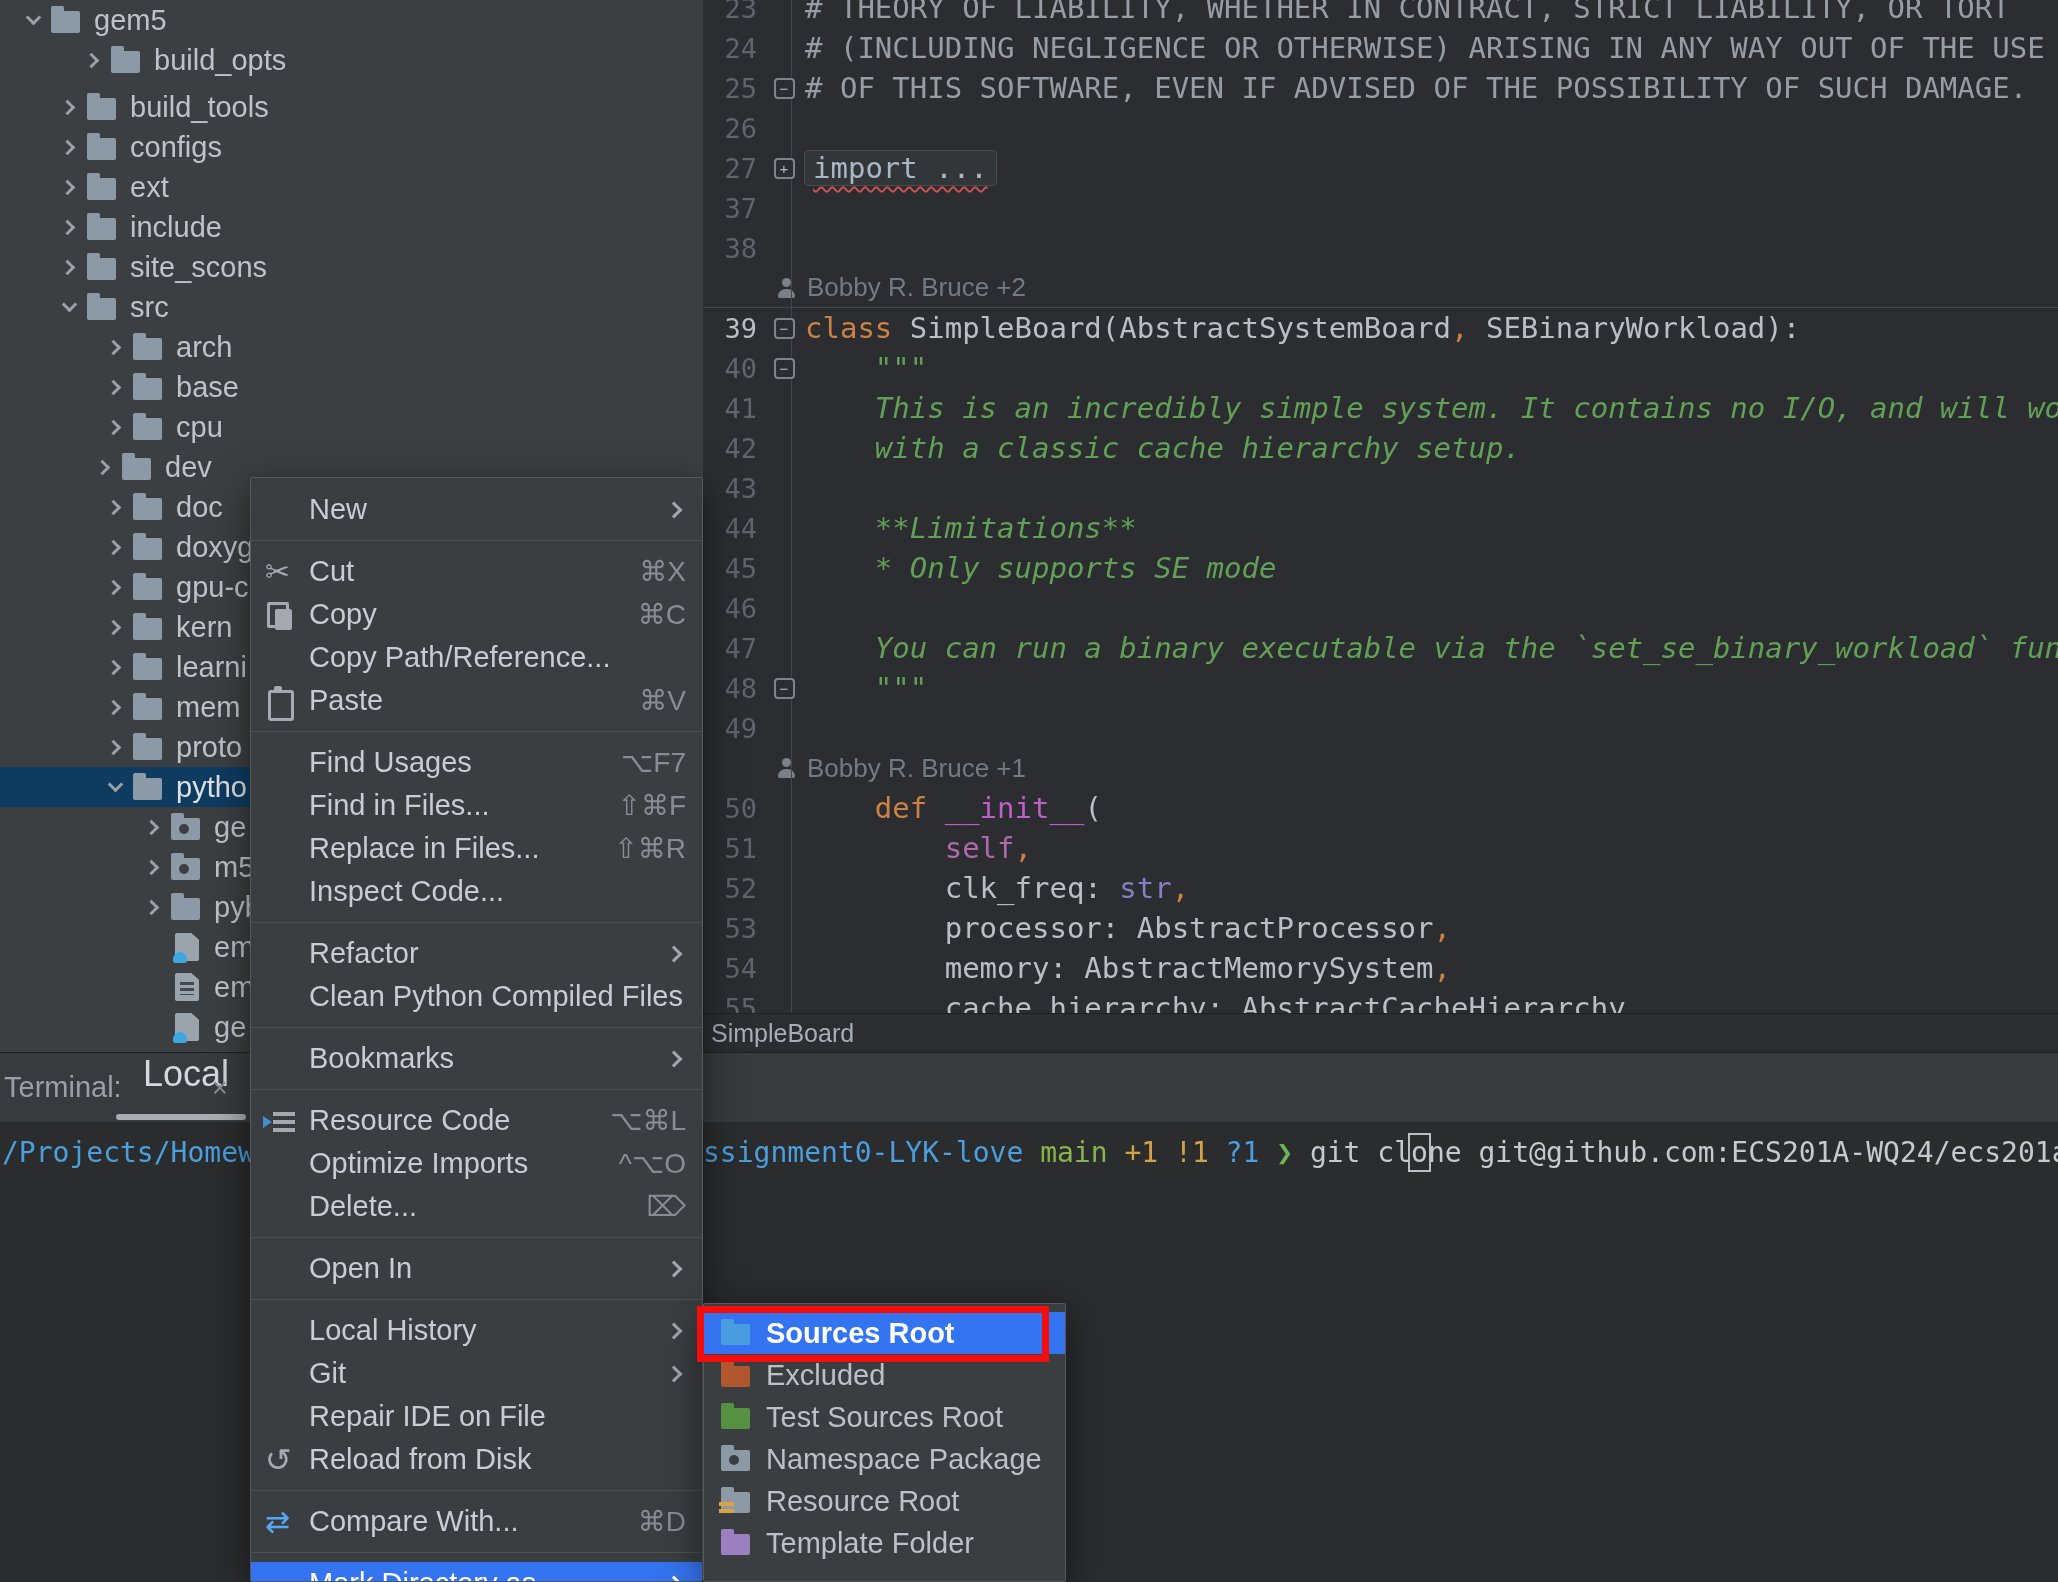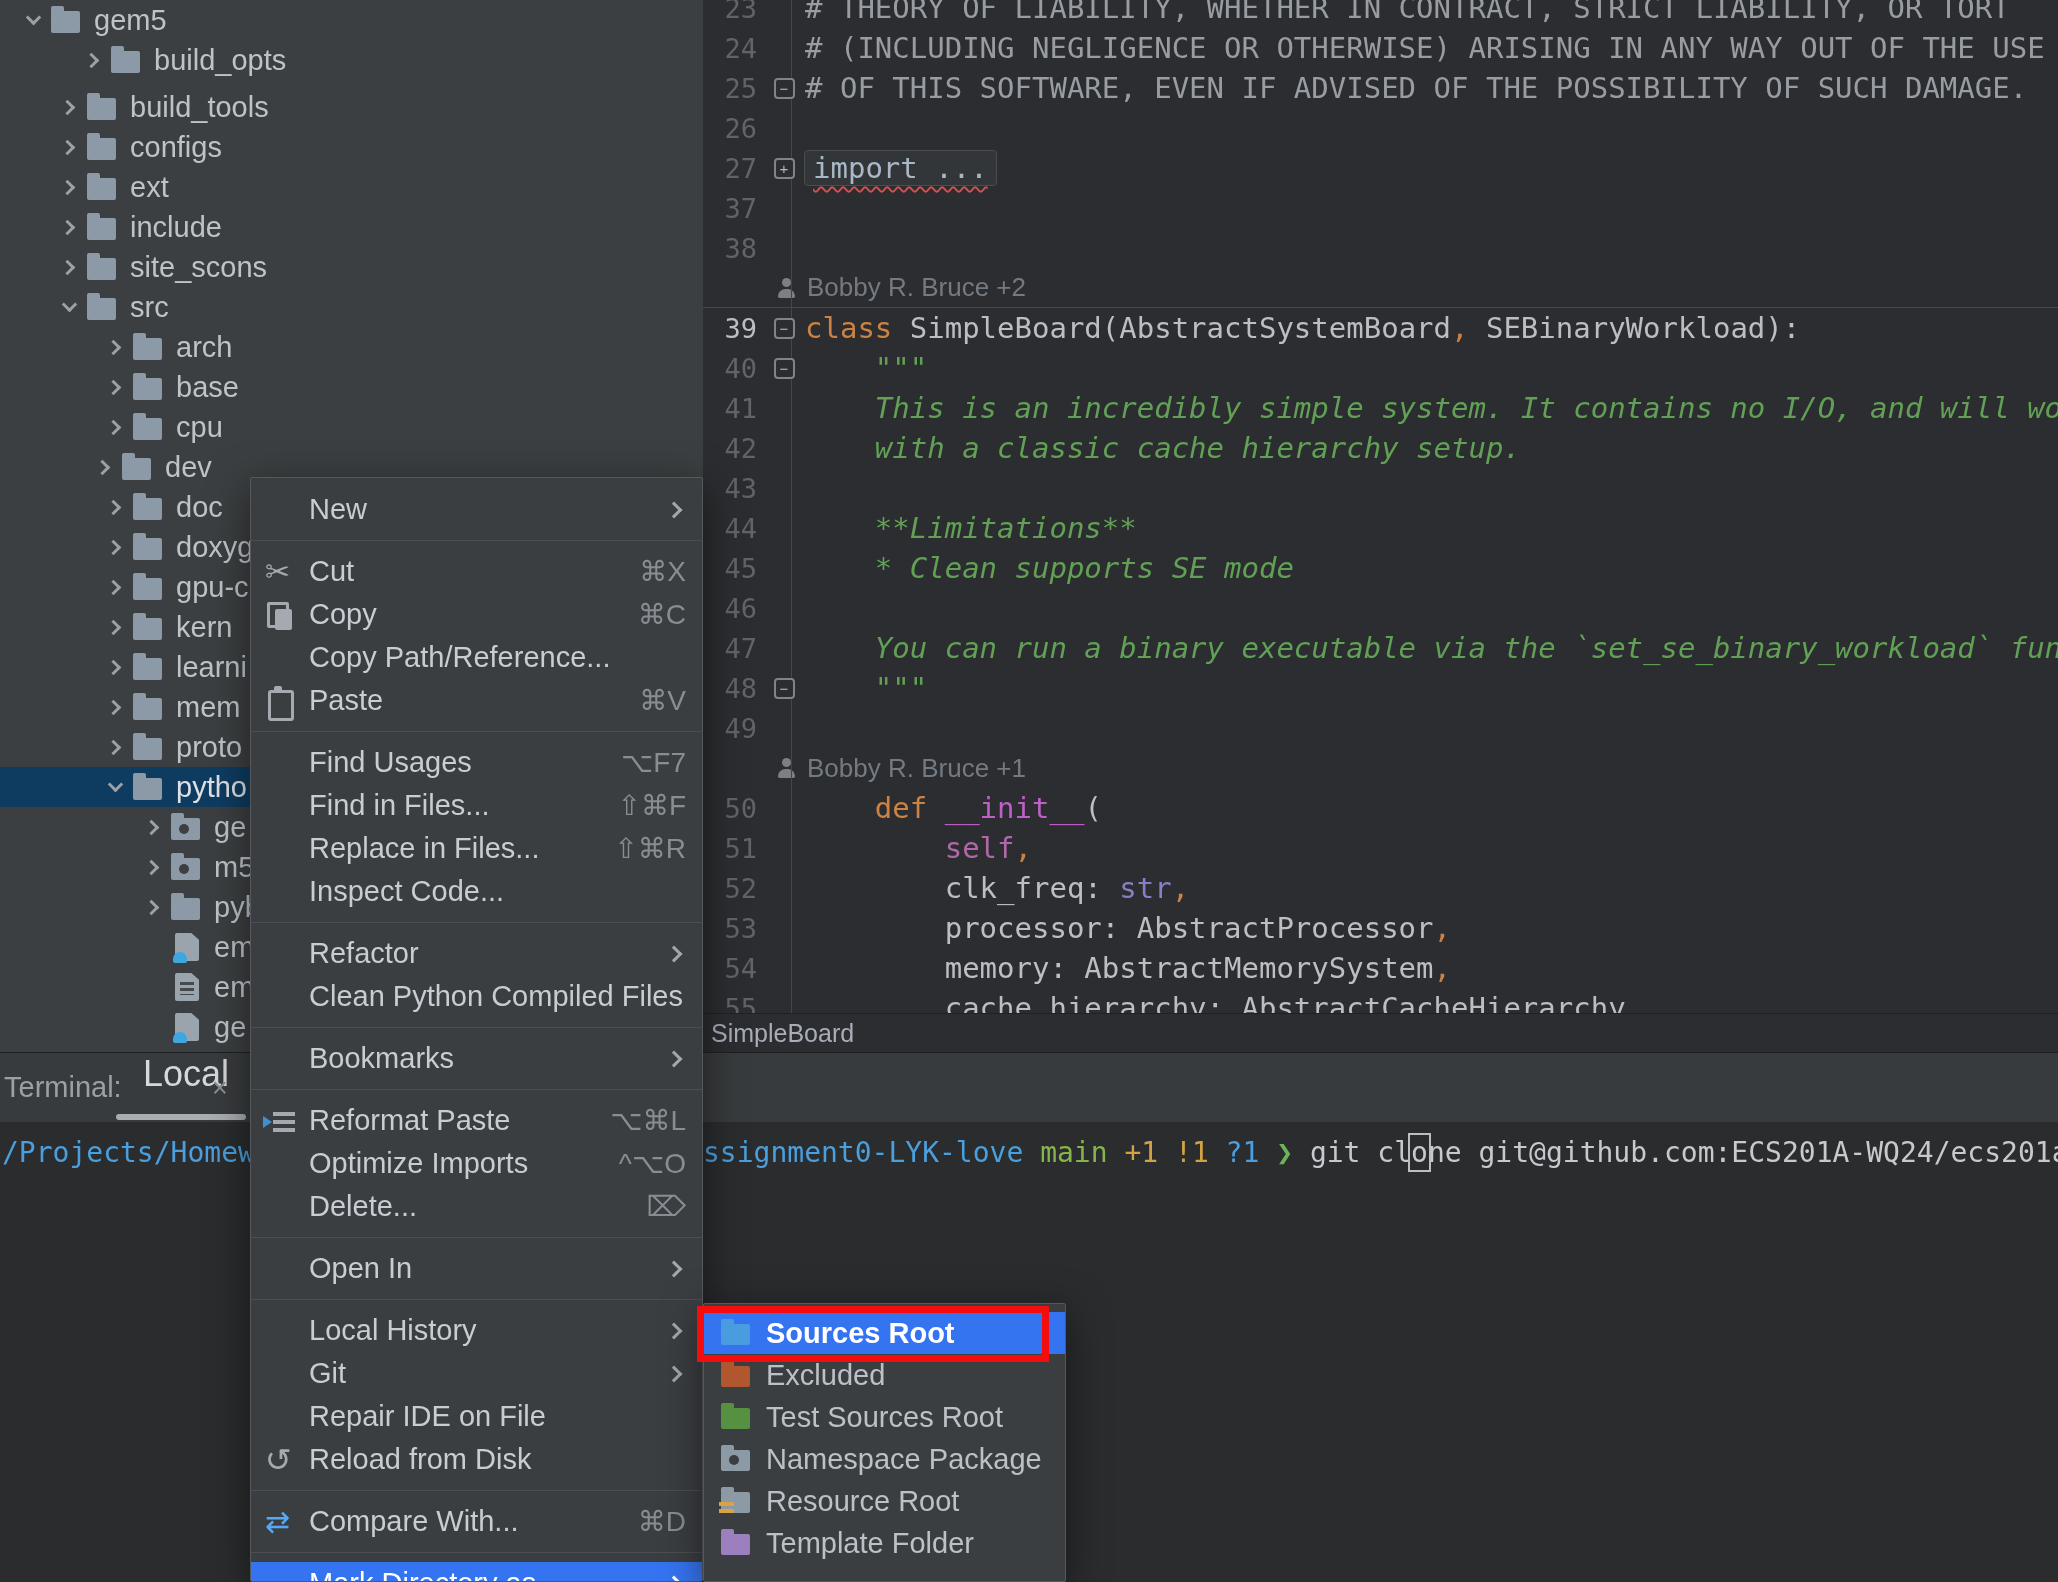--- a/index.html
+++ b/index.html
@@ -460,21 +460,21 @@
           <pre class="codeline"></pre>
         </div>
         <div class="code-row">
           <span class="ln">44</span>
           <span class="fold-slot"></span>
           <pre class="codeline"><span class="tok-doc">    **Limitations**</span></pre>
         </div>
         <div class="code-row">
           <span class="ln">45</span>
           <span class="fold-slot"></span>
-          <pre class="codeline"><span class="tok-doc">    * Clean supports SE mode</span></pre>
+          <pre class="codeline"><span class="tok-doc">    * Only supports SE mode</span></pre>
         </div>
         <div class="code-row">
           <span class="ln">46</span>
           <span class="fold-slot"></span>
           <pre class="codeline"></pre>
         </div>
         <div class="code-row">
           <span class="ln">47</span>
           <span class="fold-slot"></span>
           <pre class="codeline"><span class="tok-doc">    You can run a binary executable via the `set_se_binary_workload` function.</span></pre>
@@ -605,21 +605,21 @@
       </div>
       <div class="menu-sep"></div>
       <div class="menu-item">
         <span class="mi-icon"></span>
         <span class="mi-label">Bookmarks</span>
         <span class="mi-arrow"></span>
       </div>
       <div class="menu-sep"></div>
       <div class="menu-item">
         <span class="mi-icon ic-reformat"></span>
-        <span class="mi-label">Reformat Paste</span>
+        <span class="mi-label">Resource Code</span>
         <span class="mi-right">⌥⌘L</span>
       </div>
       <div class="menu-item">
         <span class="mi-icon"></span>
         <span class="mi-label">Optimize Imports</span>
         <span class="mi-right">^⌥O</span>
       </div>
       <div class="menu-item">
         <span class="mi-icon"></span>
         <span class="mi-label">Delete...</span>

